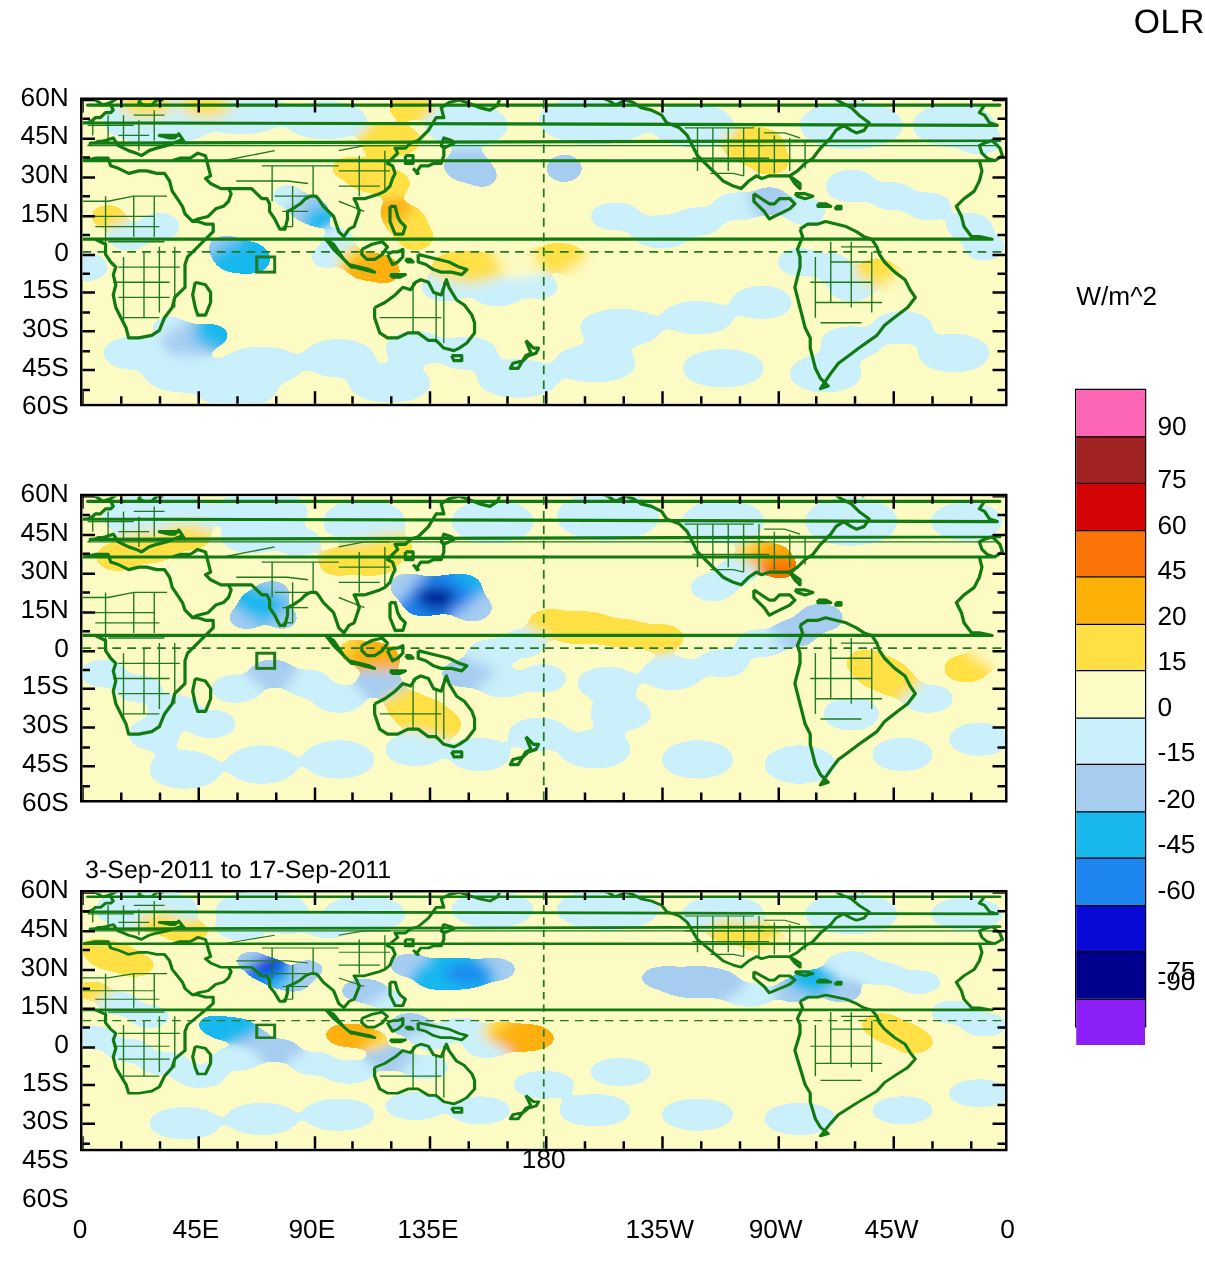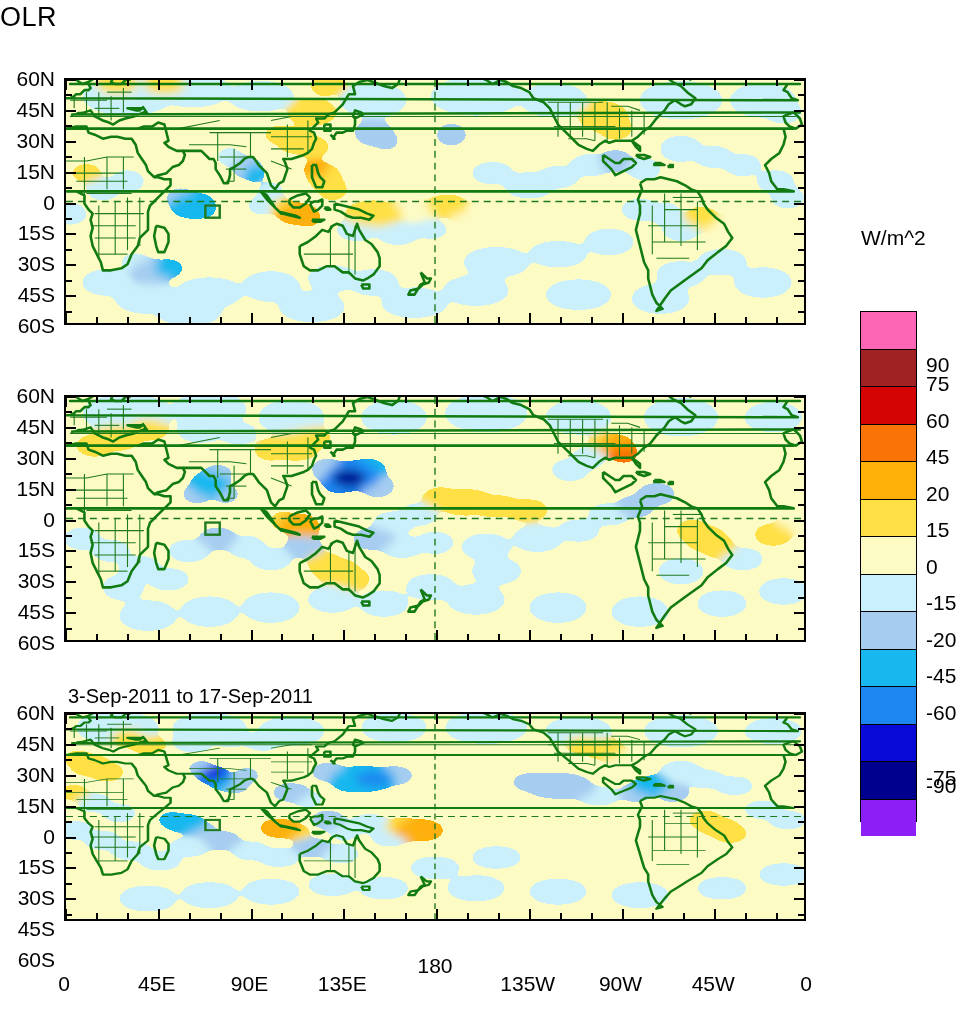--- a/index.html
+++ b/index.html
@@ -6,21 +6,21 @@
   body{
     width:964px;height:1013px;position:relative;overflow:hidden;
     font-family:"Liberation Sans","DejaVu Sans",sans-serif;
     color:#000;
   }
   .fig{position:absolute;inset:0;}
 
   
   #main-title{
     position:absolute;top:2px;left:0;width:964px;
-    text-align:left;font-size:27px;letter-spacing:.5px;
+    text-align:right;font-size:27px;letter-spacing:.5px;
   }
 
   
   .panel{position:absolute;left:64px;width:742px;}
   .panel-title{
     position:absolute;left:4px;top:-27px;font-size:20px;white-space:nowrap;
   }
   .plotbox{
     position:absolute;left:0;top:0;width:742px;height:100%;
     border:2px solid #000;box-sizing:border-box;background:#fbf6c8;
@@ -945,37 +945,37 @@
       <div class="band" style="height: 36.5px; background: rgb(253, 251, 196);"></div>
       <div class="band" style="height: 36.5px; background: rgb(202, 240, 251);"></div>
       <div class="band" style="height: 36.5px; background: rgb(166, 205, 240);"></div>
       <div class="band" style="height: 36.5px; background: rgb(24, 184, 239);"></div>
       <div class="band" style="height: 36.5px; background: rgb(30, 134, 240);"></div>
       <div class="band" style="height: 36.5px; background: rgb(10, 10, 214);"></div>
       <div class="band" style="height: 36.5px; background: rgb(0, 0, 143);"></div>
       <div class="band" style="height: 36.5px; background: rgb(139, 31, 245);"></div>
     </div>
   <div id="cbar-ticks">
-      <div class="cb-lab" style="top: 54px; text-align: right;">90</div>
+      <div class="cb-lab" style="top: 31px; text-align: right;">90</div>
       <div class="cb-lab" style="top: 73px;">75</div>
       <div class="cb-lab" style="top: 109.5px;">60</div>
       <div class="cb-lab" style="top: 146px;">45</div>
       <div class="cb-lab" style="top: 182.5px;">20</div>
       <div class="cb-lab" style="top: 219px;">15</div>
       <div class="cb-lab" style="top: 255.5px;">0</div>
       <div class="cb-lab" style="top: 292px;">-15</div>
       <div class="cb-lab" style="top: 328.5px;">-20</div>
       <div class="cb-lab" style="top: 365px;">-45</div>
       <div class="cb-lab" style="top: 401.5px;">-60</div>
       <div class="cb-lab" style="top: 438px; margin-top: 29px;">-75</div>
       <div class="cb-lab" style="top: 474.5px;">-90</div>
     </div>
 
 <div class="xlab" style="left: 64px; top: 972px;">0</div>
     <div class="xlab" style="left: 156.75px; top: 972px;">45E</div>
     <div class="xlab" style="left: 249.5px; top: 972px;">90E</div>
     <div class="xlab" style="left: 342.25px; top: 972px;">135E</div>
-    <div class="xlab" style="left: 435px; top: 954px;">180</div>
+    <div class="xlab" style="left: 435px; top: 916px;">180</div>
     <div class="xlab" style="left: 527.75px; top: 972px;">135W</div>
     <div class="xlab" style="left: 620.5px; top: 972px;">90W</div>
     <div class="xlab" style="left: 713.25px; top: 972px;">45W</div>
     <div class="xlab" style="left: 806px; top: 972px;">0</div>
   </div>
 
 </body></html>

